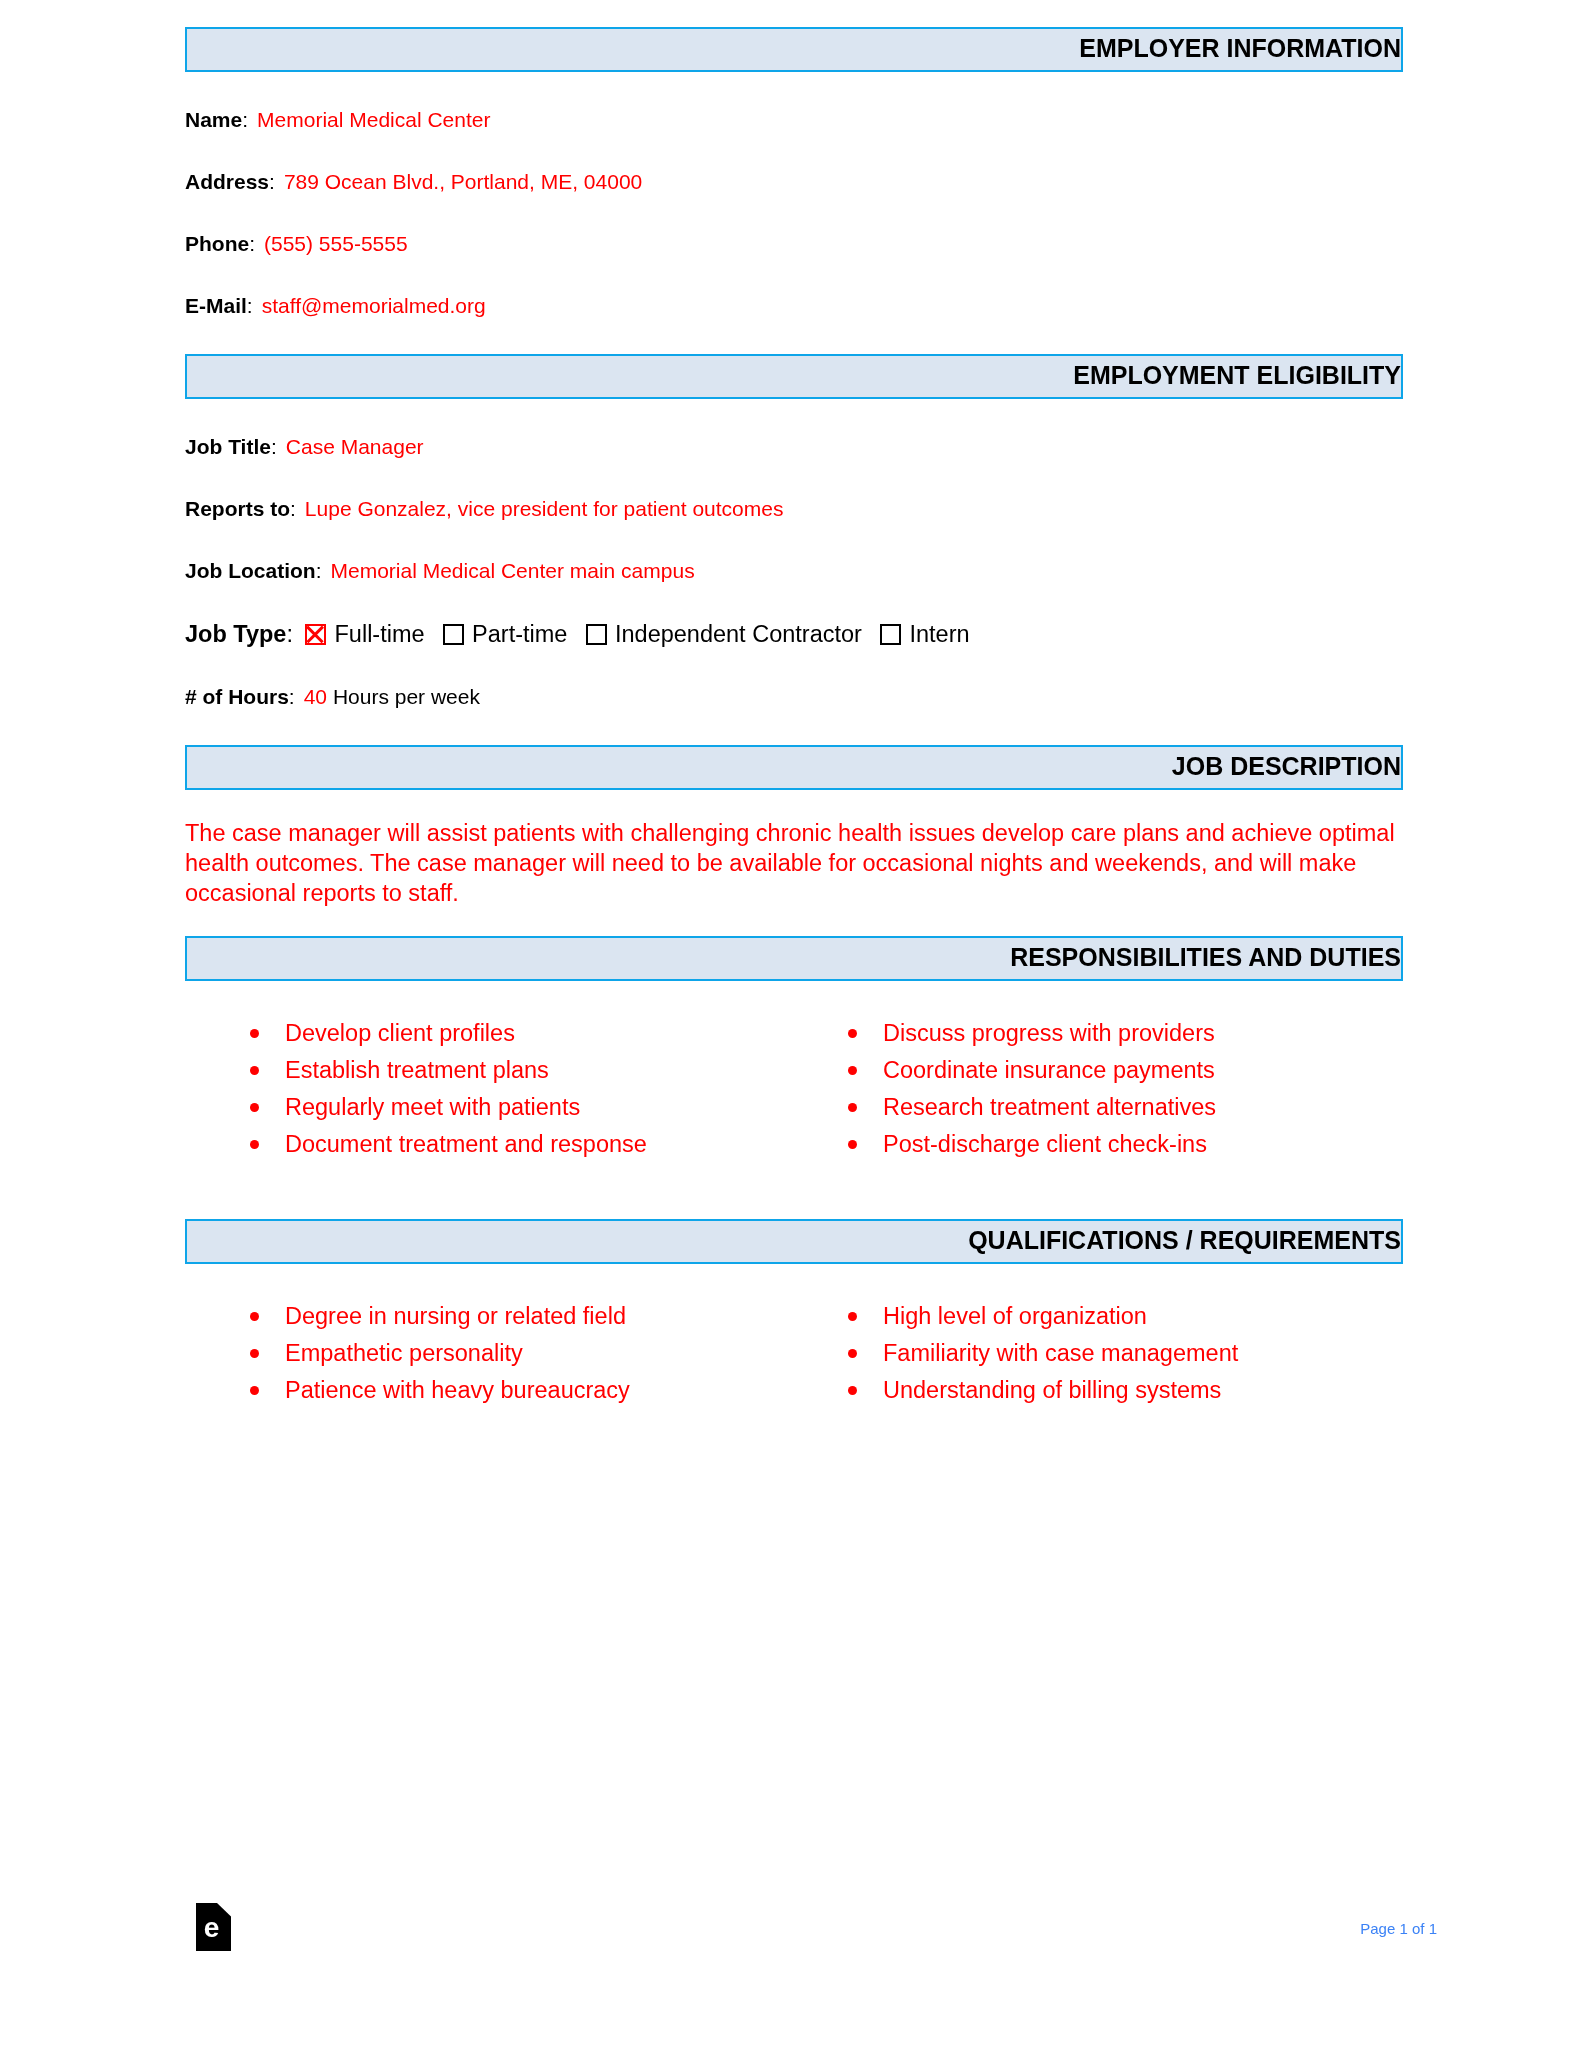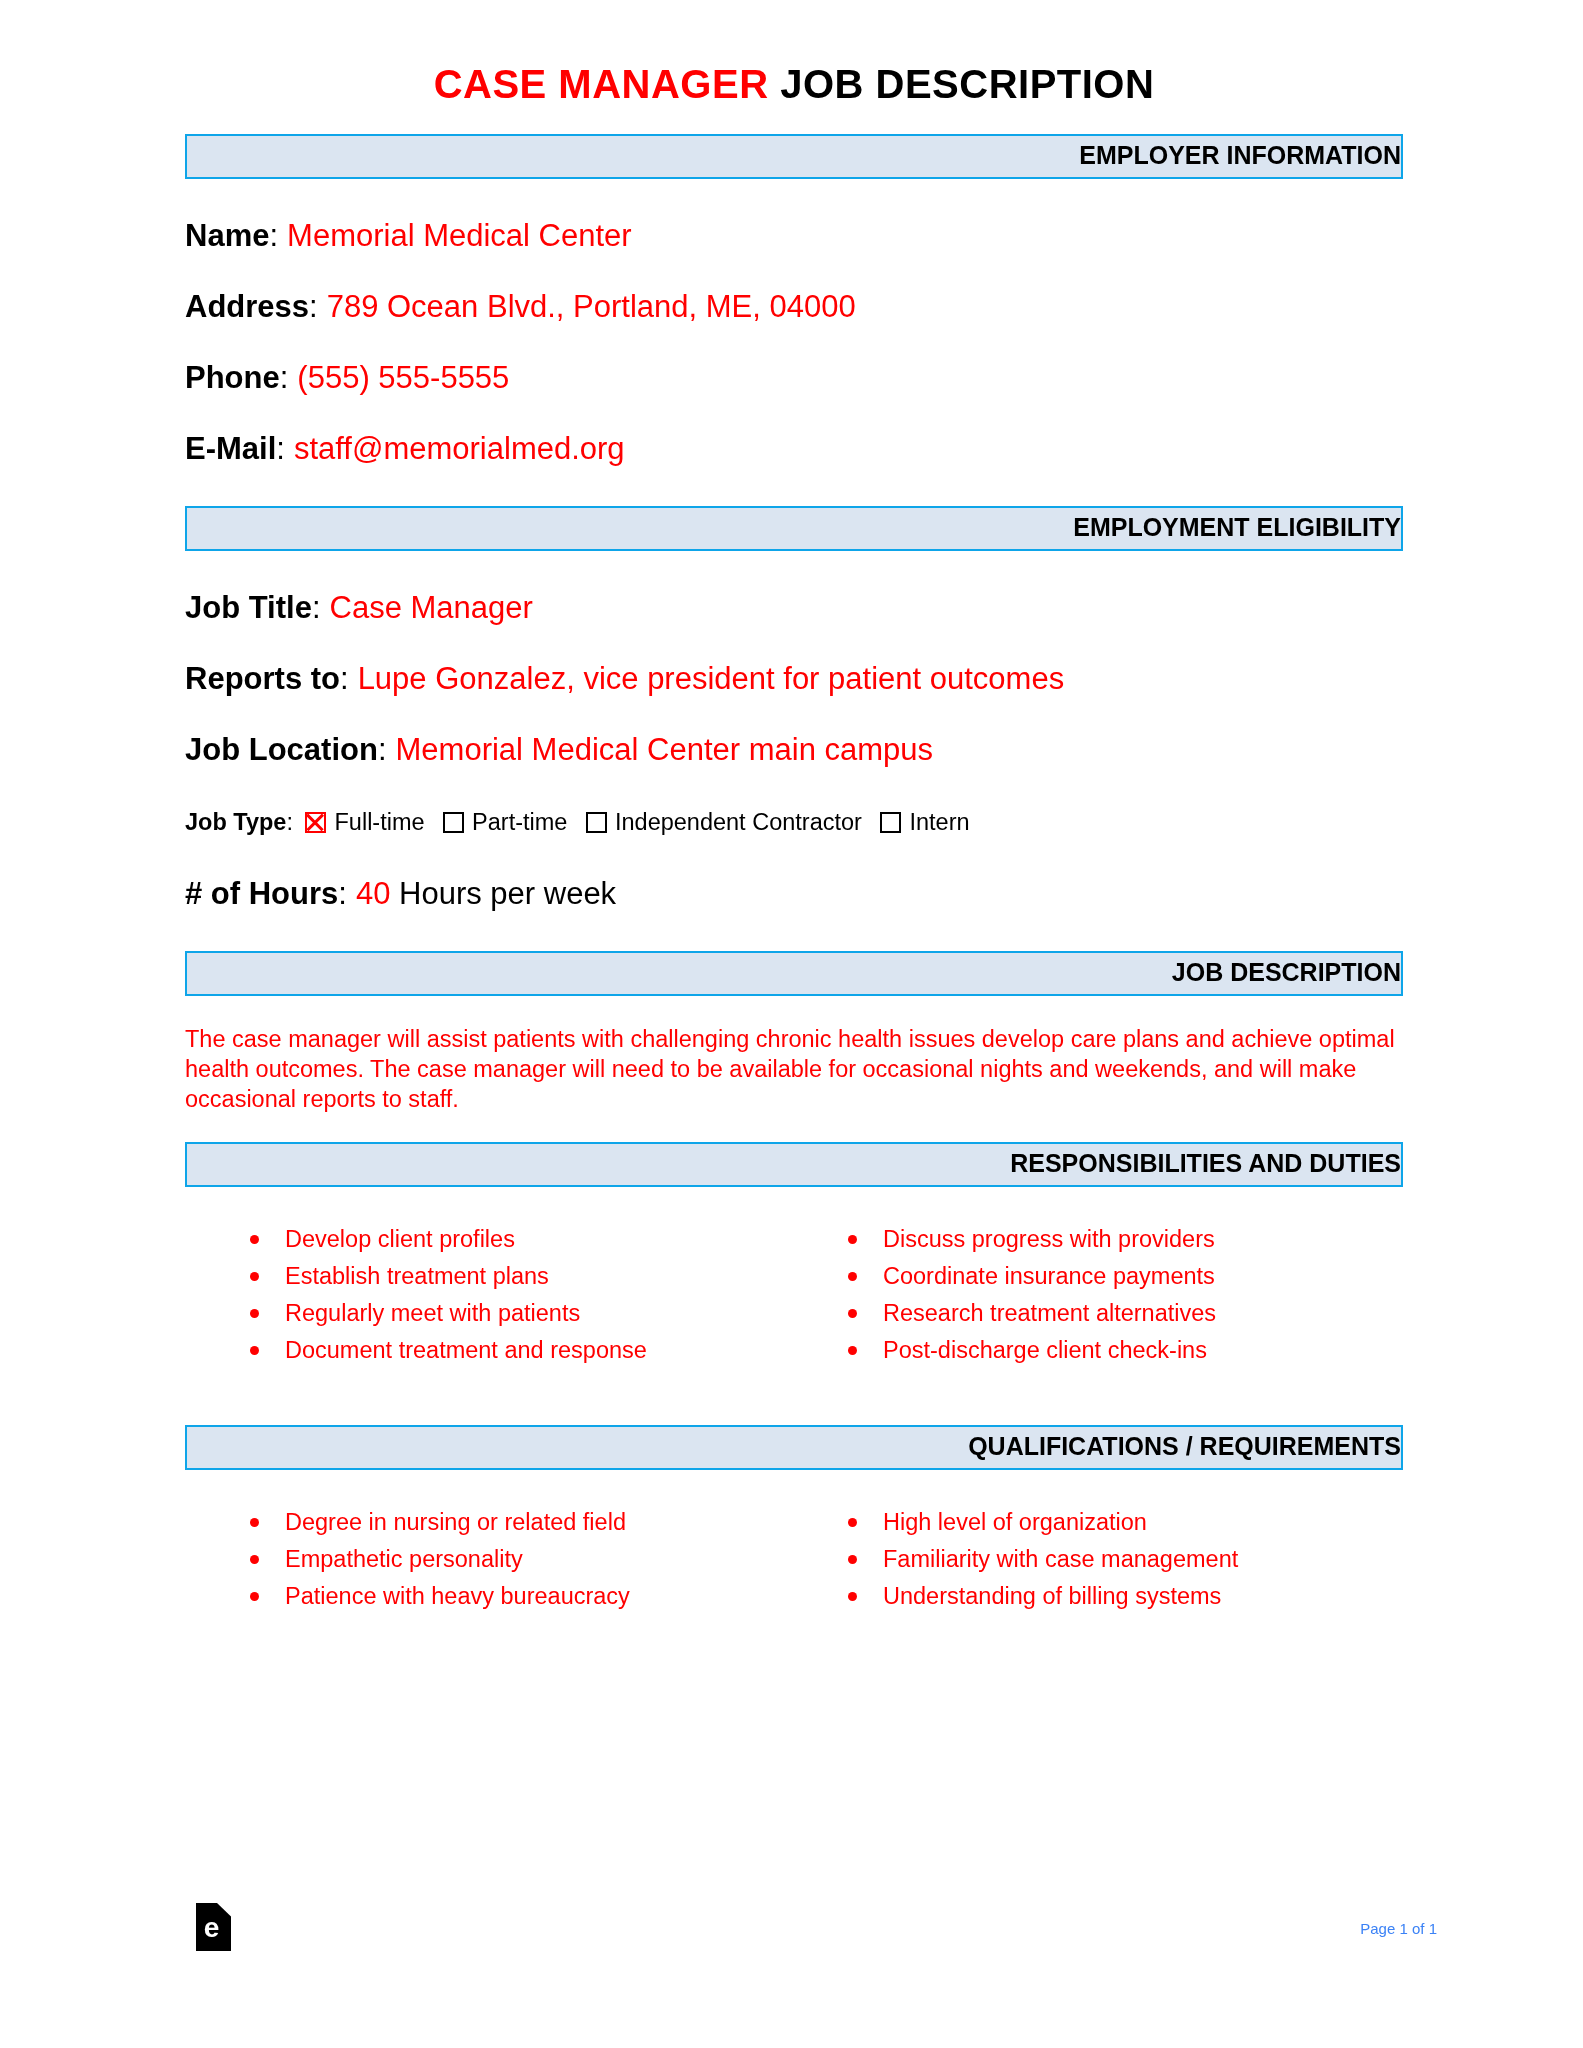--- a/index.html
+++ b/index.html
@@ -8,21 +8,21 @@
     font-family:"Liberation Sans",sans-serif;color:#000;overflow:hidden;
   }
   .content{position:absolute;left:185px;top:0;width:1218px;}
   .doc-title{margin:62px 0 0;text-align:center;font-size:40px;font-weight:bold;letter-spacing:.5px;}
   .red{color:#ff0000;}
   .section-header{
     margin:27px 0 0;background:#dbe5f1;border:2px solid #0ea5e9;
     text-align:right;font-weight:bold;font-size:25px;padding:5px 0 7px;
   }
   .section-header.gap-top{margin-top:56px;}
-  .field{margin:43px 0;font-size:31px;line-height:28px;}
+  .field{margin:34px 0;font-size:21px;line-height:28px;}
   .field .label{font-weight:bold;}
   .field .colon{margin-right:9px;}
   .field .value{color:#ff0000;}
   .para{margin:28px 0;font-size:23.5px;line-height:30px;color:#ff0000;}
   .bullets{display:grid;grid-template-columns:1fr 1fr;margin:34px 0 56px;gap:12px;}
   .bullets .col{padding-left:65px;list-style:none;margin:0;}
   .bullets .col.col-right{padding-left:48px;}
   .bullets li{position:relative;padding-left:35px;font-size:23.5px;line-height:37px;color:#ff0000;}
   .dot{position:absolute;left:0;top:14px;width:9px;height:9px;border-radius:50%;background:#ff0000;}
   .jobtype-line{margin:27px 0;font-size:23.5px;line-height:30px;}
@@ -51,21 +51,20 @@
     color:#fff;font-weight:bold;font-size:28px;line-height:30px;
   }
   .page-number{position:absolute;top:1920px;right:146px;font-size:15px;color:#3b82f6;}
 </style>
 </head>
 <body>
 
 <div class="page">
   <div class="content">
 
-    <h1 class="doc-title"><span class="red">CASE MANAGER</span><span> JOB DESCRIPTION</span></h1>
 
     <div class="section-header">EMPLOYER INFORMATION</div>
 
     <p class="field"><span class="label">Name</span><span class="colon">:</span><span class="value">Memorial Medical Center</span></p>
 
     <p class="field"><span class="label">Address</span><span class="colon">:</span><span class="value">789 Ocean Blvd., Portland, ME, 04000</span></p>
 
     <p class="field"><span class="label">Phone</span><span class="colon">:</span><span class="value">(555) 555-5555</span></p>
 
     <p class="field"><span class="label">E-Mail</span><span class="colon">:</span><span class="value">staff@memorialmed.org</span></p>

